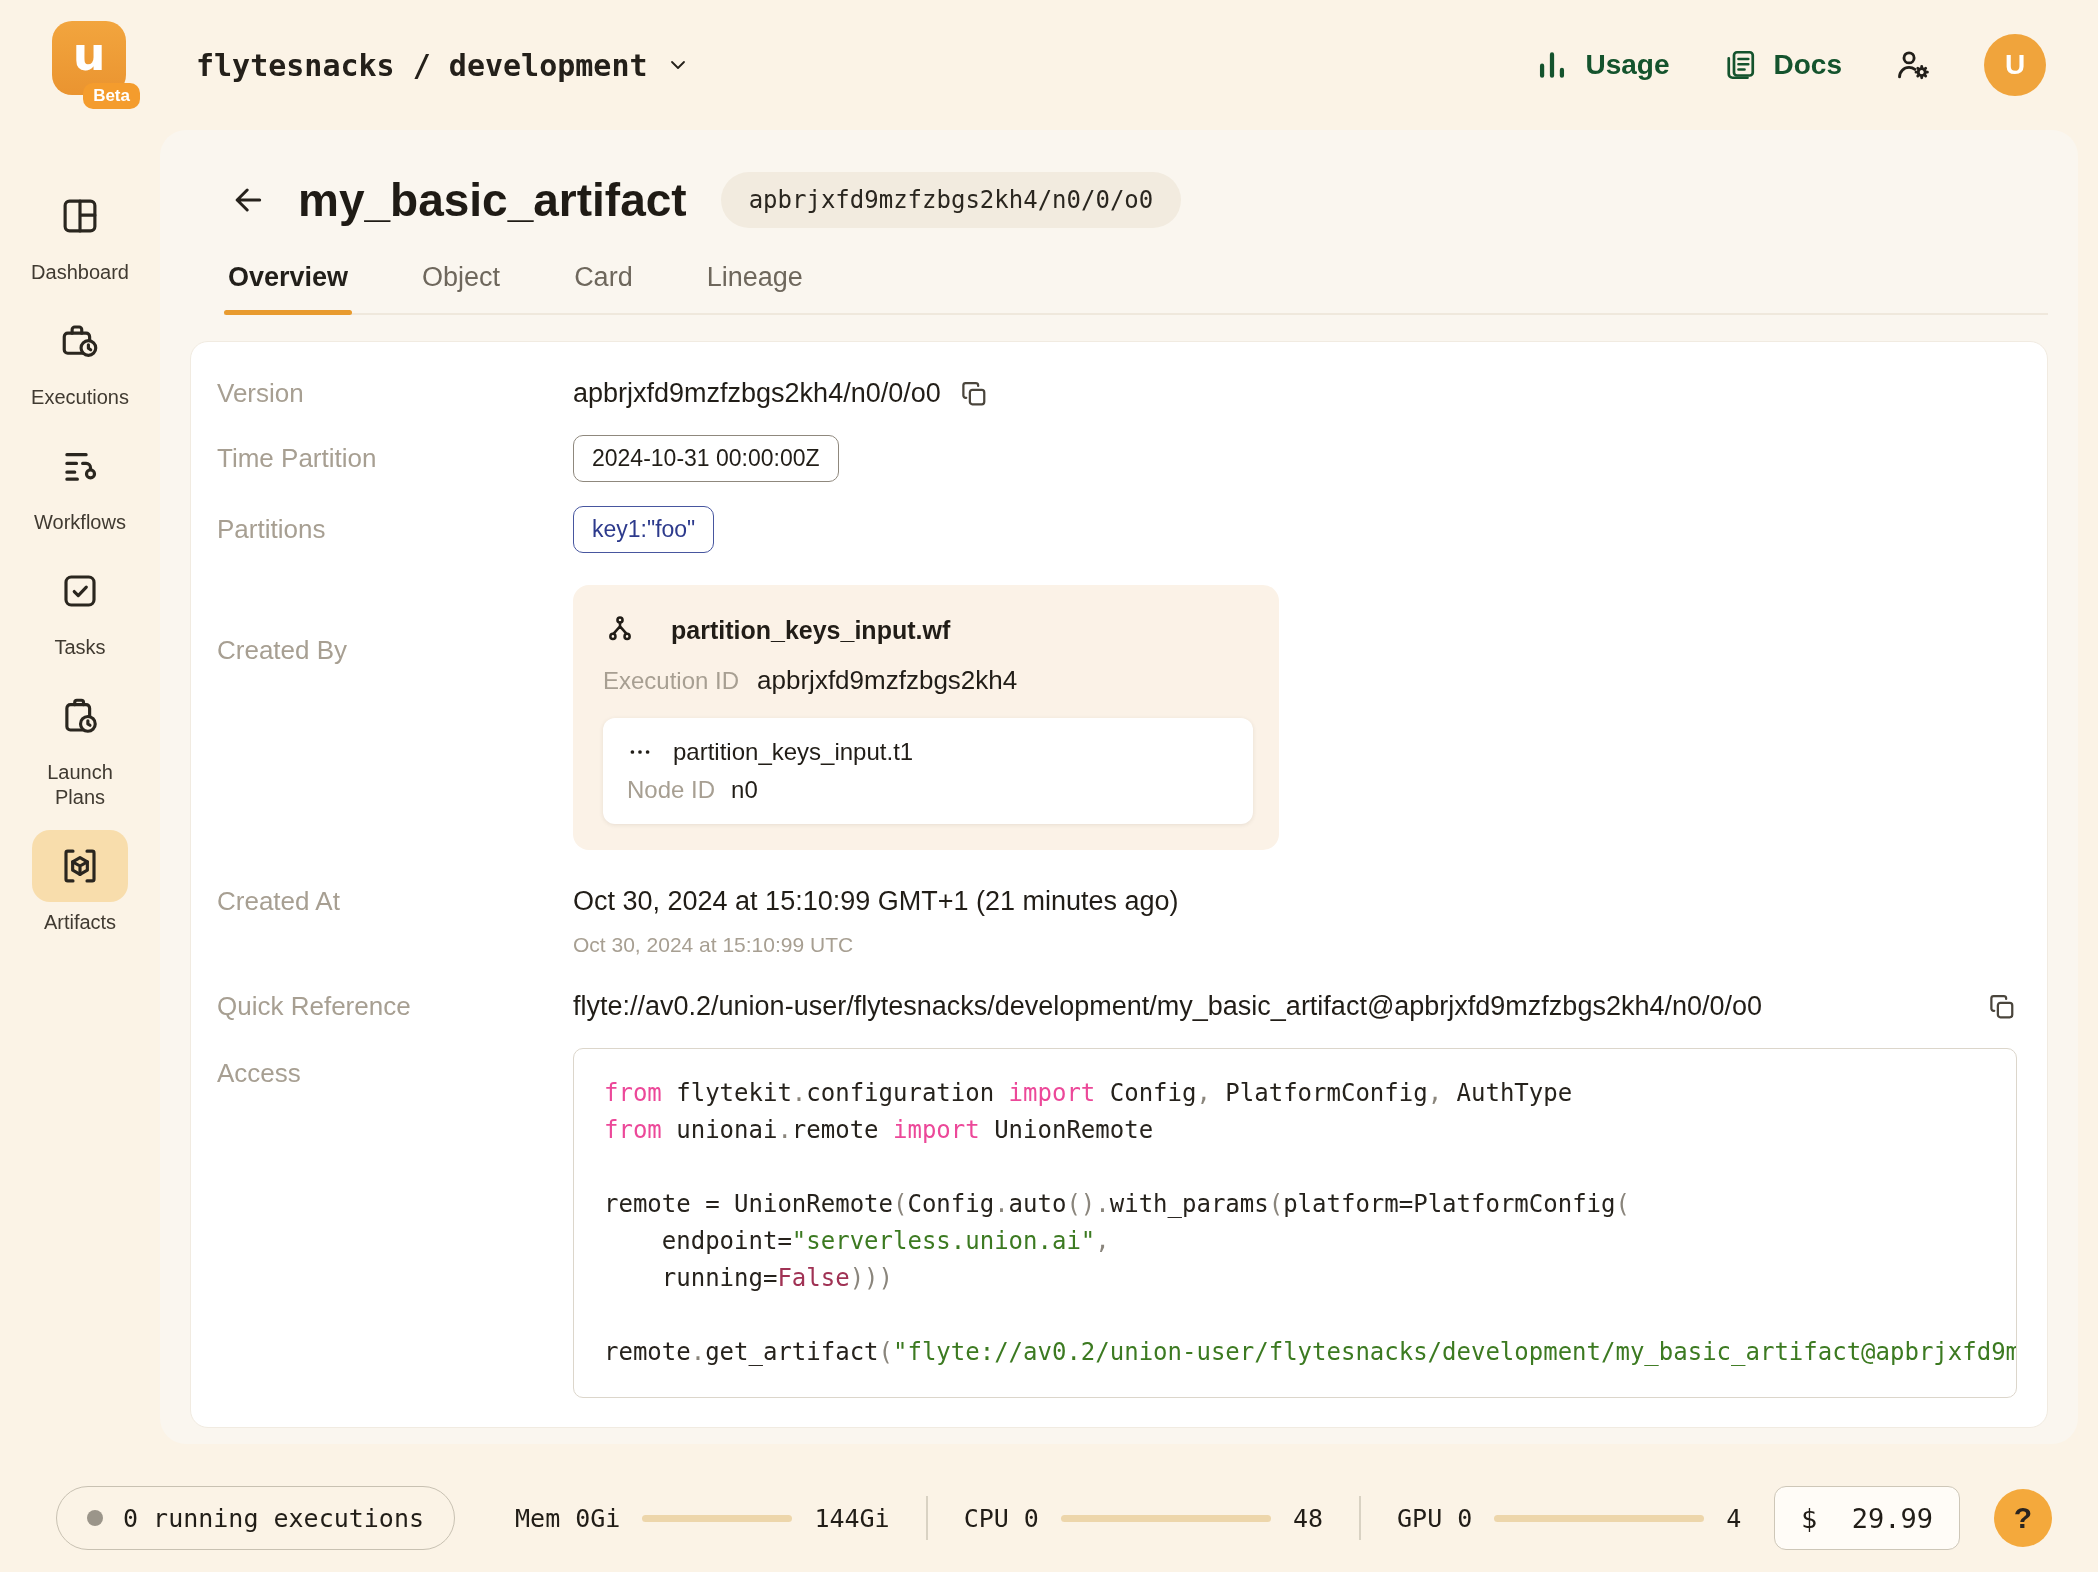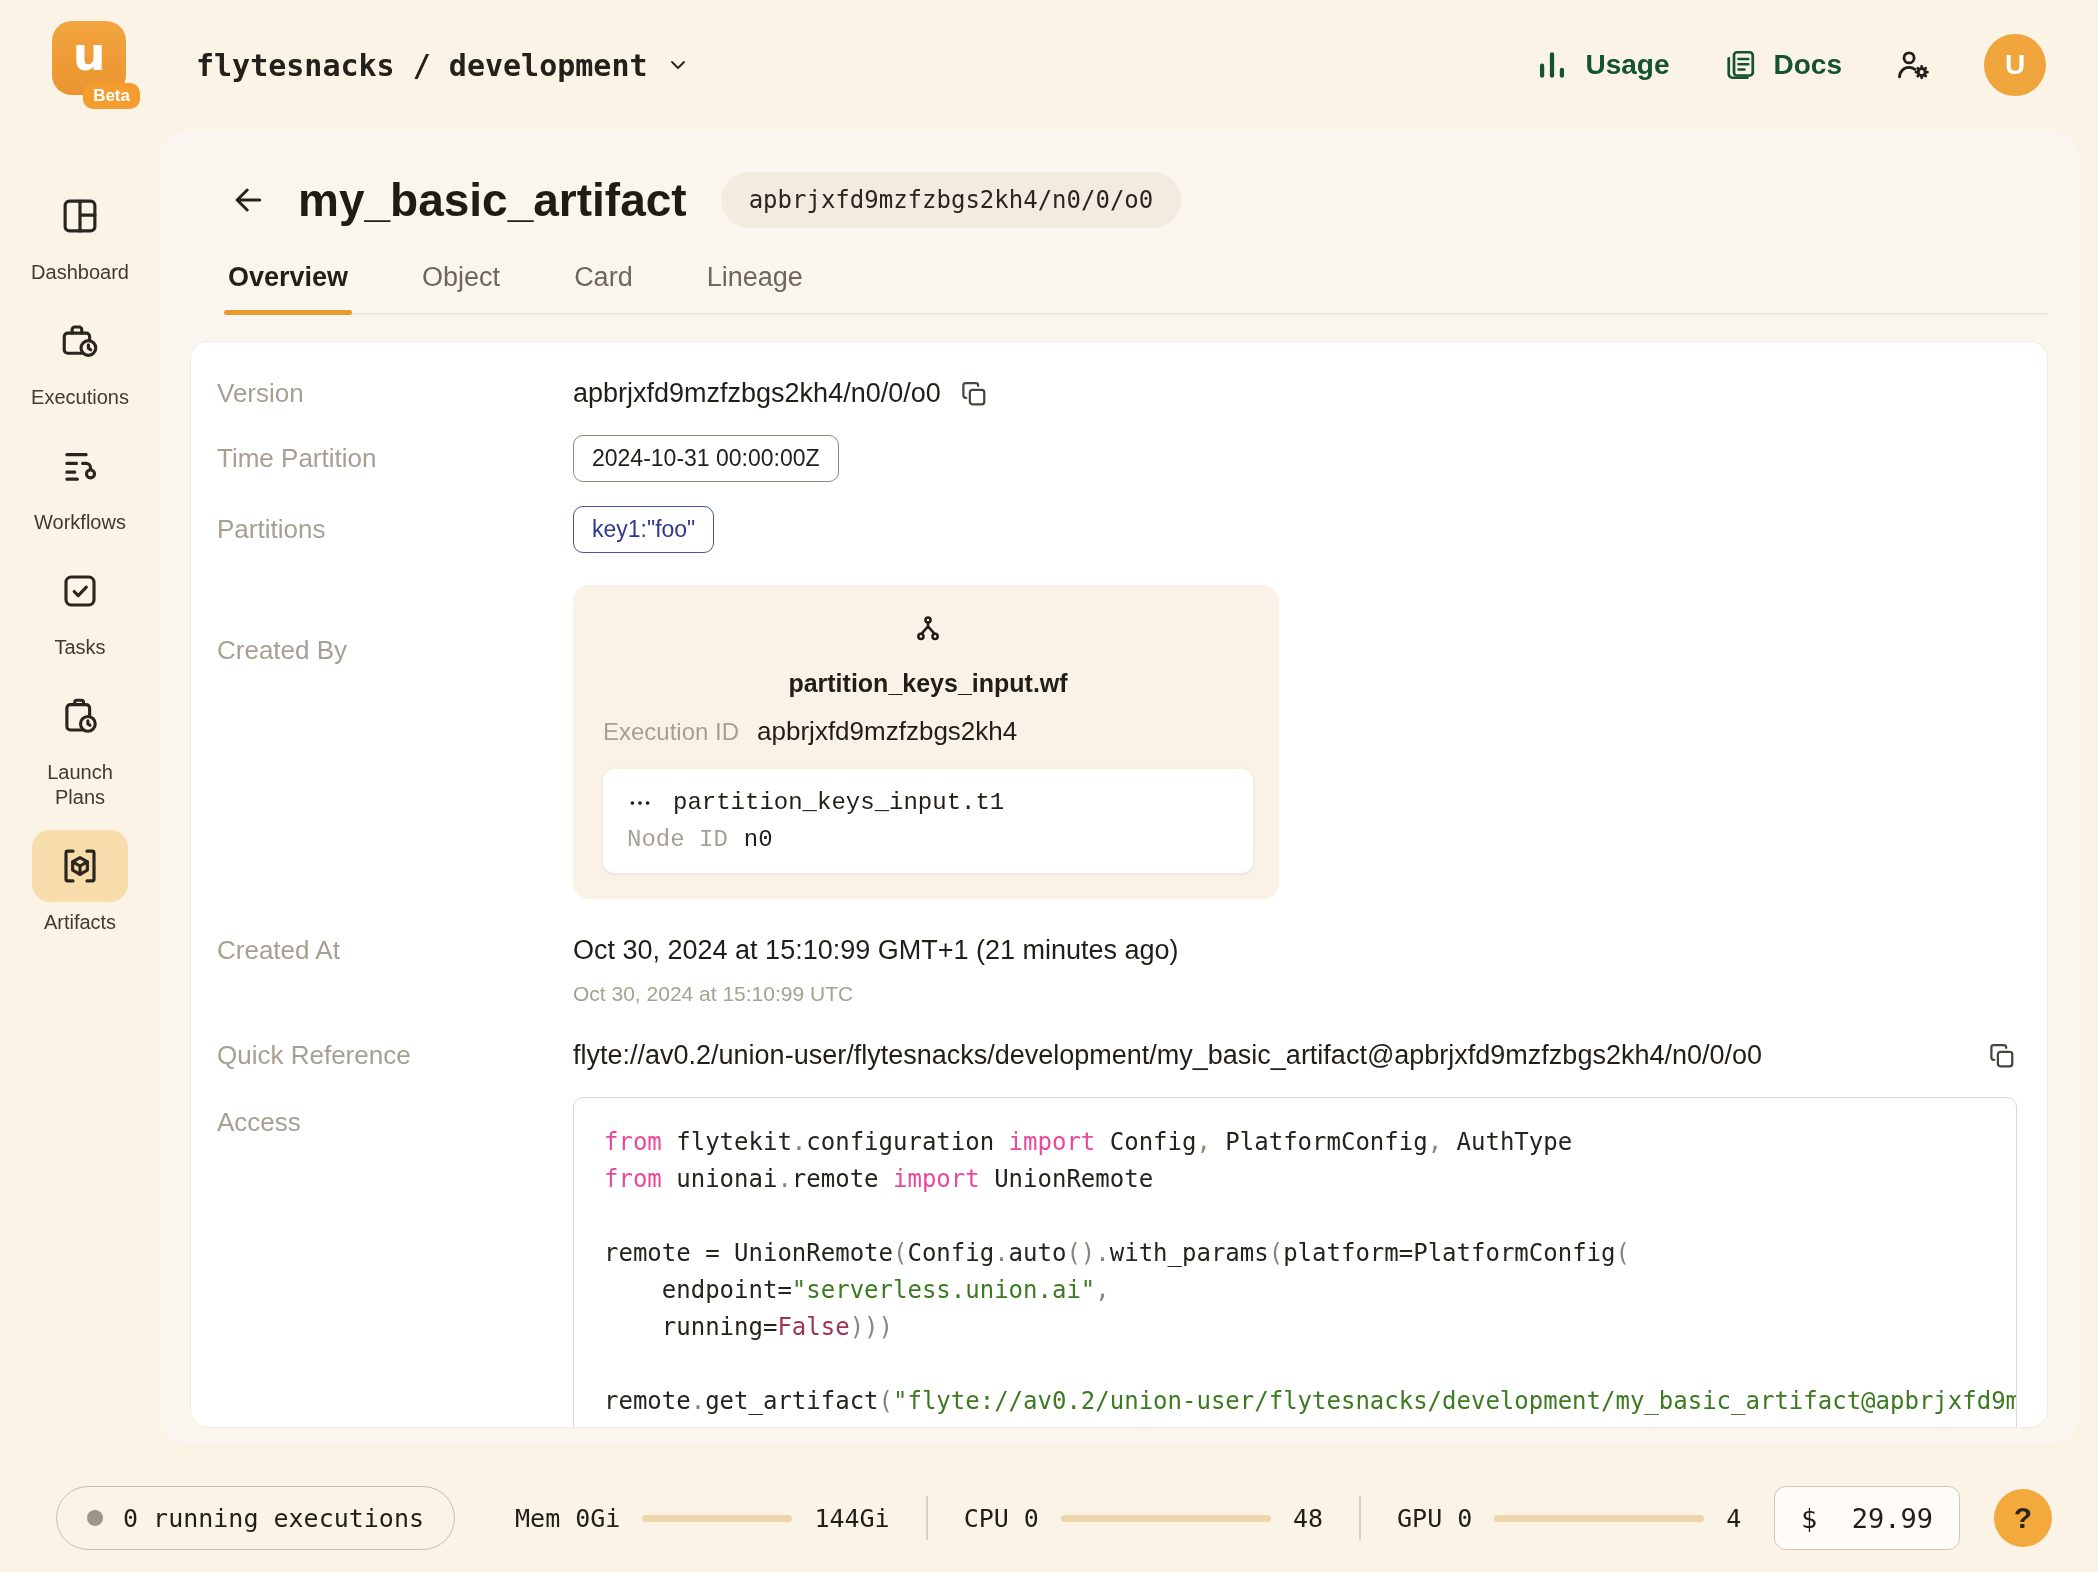--- a/index.html
+++ b/index.html
@@ -53,25 +53,25 @@
   .row-created-at { margin-top:36px; align-items:flex-start; }
   .row-quickref { margin-top:34px; }
   .row-access { margin-top:26px; align-items:flex-start; }
   .row-access .row-label { padding-top:10px; }
 
   .chip { display:inline-block; border-radius:10px; padding:9px 18px; font-size:23px; background:#fff; }
   .chip-time { border:1.5px solid #8F887D; color:#211D17; }
   .chip-part { border:1.5px solid #47569F; color:#2D3A8C; font-weight:500; }
 
   .creator-card { width:706px; background:#FBF2E7; border-radius:16px; padding:28px 26px 26px 30px; }
-  .creator-head { display:flex; align-items:center; gap:22px; font-size:25px; font-weight:bold; color:#211D17; cursor:pointer;flex-direction:column; }
+  .creator-head { display:flex; align-items:center; gap:34px; font-size:25px; font-weight:bold; color:#211D17; cursor:pointer; }
   .creator-exec { margin-top:18px; display:flex; align-items:baseline; gap:18px; }
   .muted { color:#A79F92; font-size:24px; }
   .exec-id { font-size:26px; color:#211D17; }
-  .task-card { margin-top:22px; background:#fff; border-radius:12px; padding:20px 24px; box-shadow:0 1px 4px rgba(60,50,30,0.10); cursor:pointer;font-family:Liberation Mono, monospace; }
+  .task-card { margin-top:22px; background:#fff; border-radius:12px; padding:20px 24px; box-shadow:0 1px 4px rgba(60,50,30,0.10); cursor:pointer; }
   .task-head { display:flex; align-items:center; gap:20px; font-size:24px; color:#211D17; }
   .task-node { margin-top:10px; display:flex; align-items:baseline; gap:16px; }
   .node-id { font-size:24px; color:#211D17; }
 
   .created-wrap { display:flex; flex-direction:column; }
   .created-main { font-size:27px; color:#211D17; }
   .created-utc { margin-top:16px; font-size:21px; color:#A79F92; }
 
   .quickref-value { flex:1; min-width:0; white-space:nowrap; overflow:hidden; text-overflow:ellipsis; font-size:27px; color:#211D17; }
 

